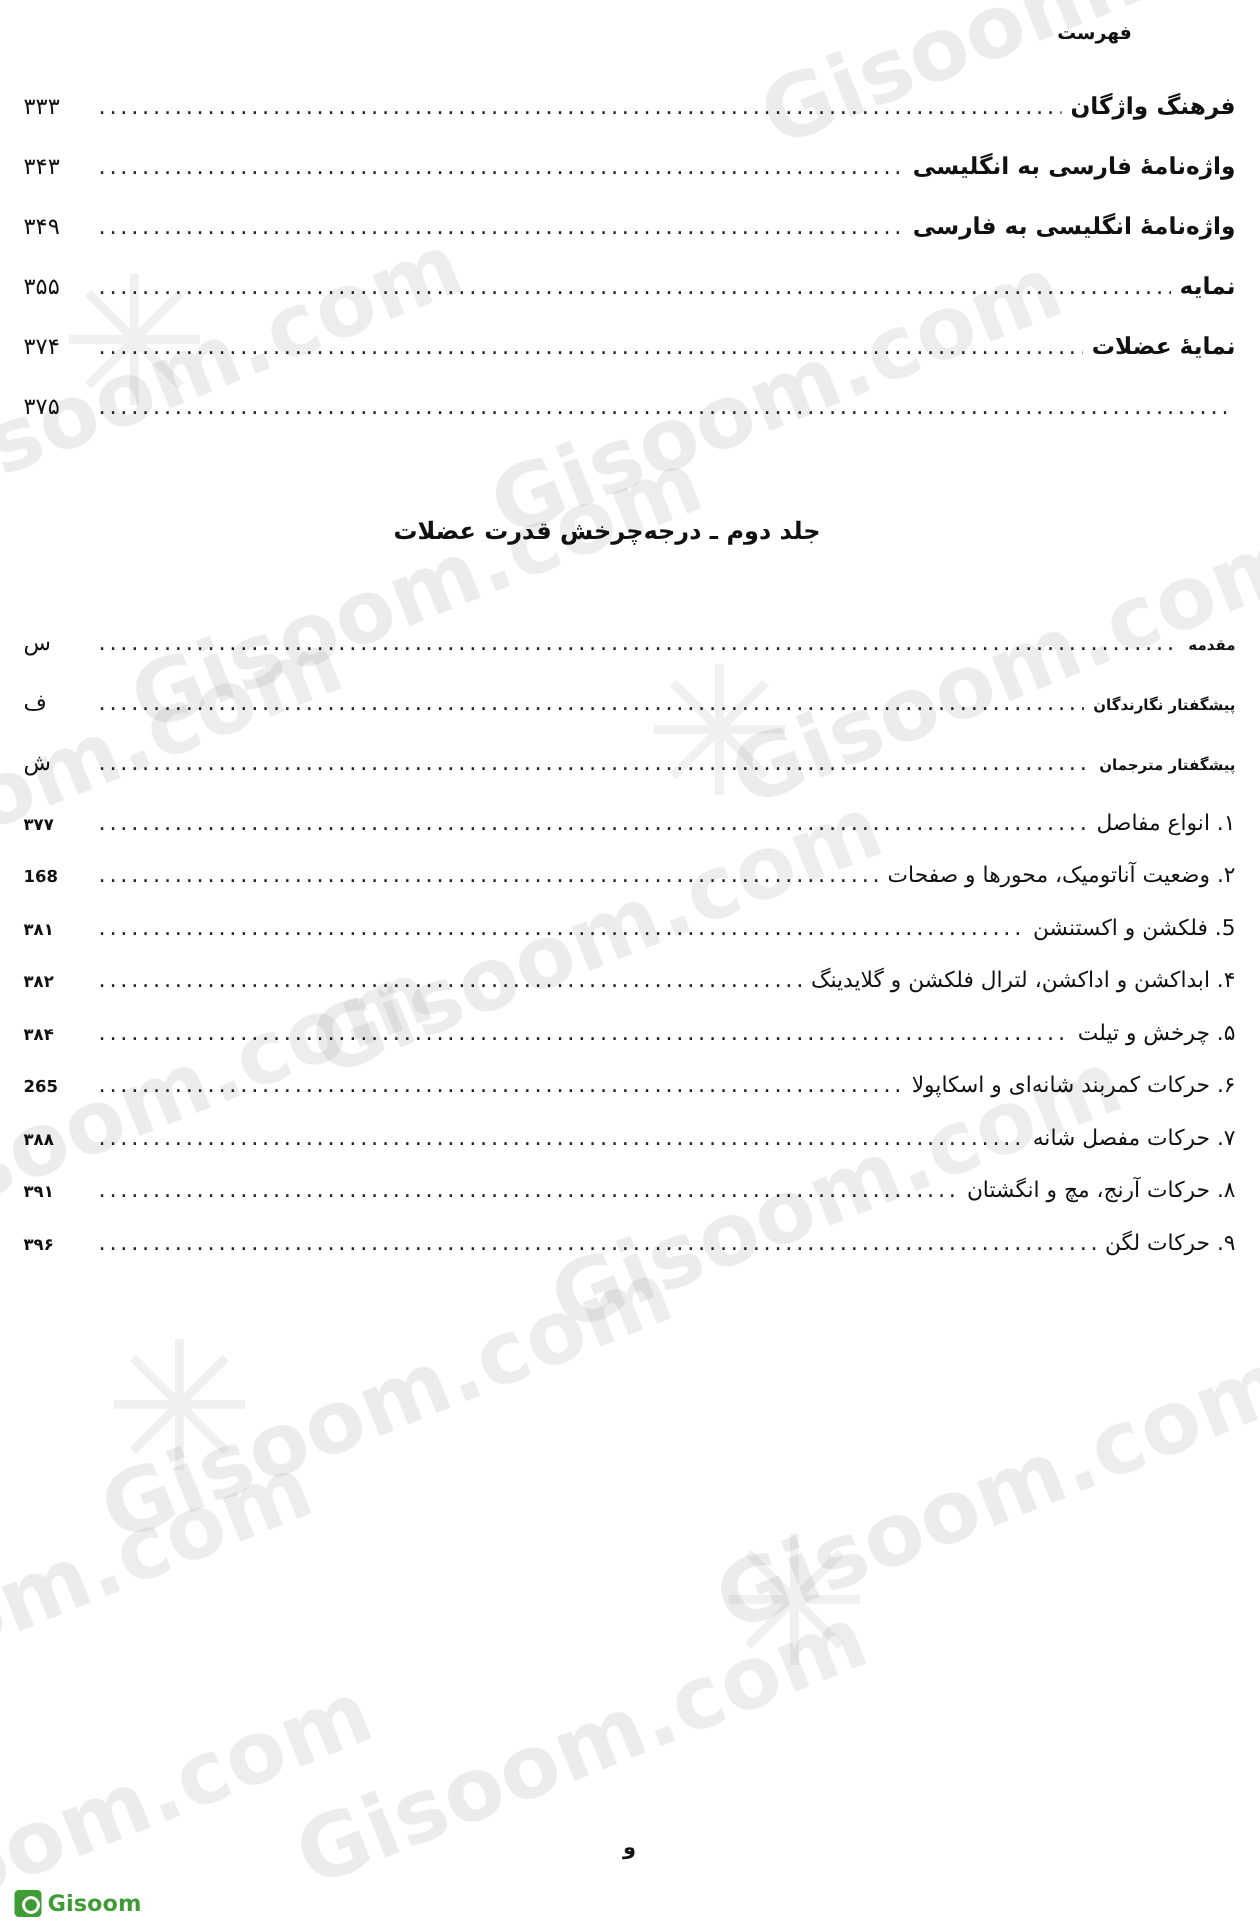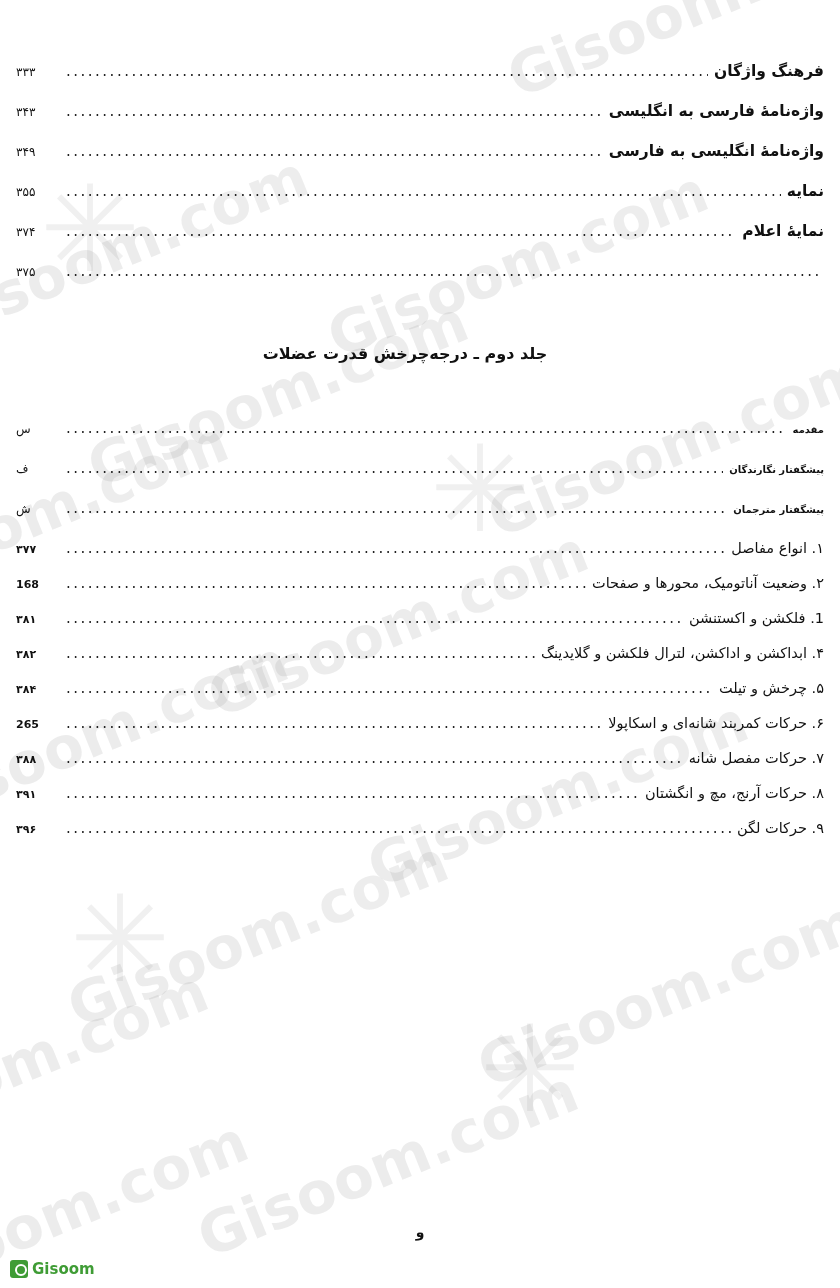--- a/index.html
+++ b/index.html
@@ -92,21 +92,21 @@
     white-space: nowrap;
     font-size: 15px;
     color: #222;
     letter-spacing: 2.5px;
     margin: 0 6px;
     direction: ltr;
     text-align: left;
   }
   .toc-page {
     white-space: nowrap;
-    font-size: 12px;
+    font-size: 15px;
     color: #111;
     min-width: 44px;
     text-align: left;
     direction: ltr;
   }
 
   .group-a .toc-row { margin-bottom: 22px; }
   .group-a .toc-title { font-weight: bold; font-size: 15.5px; }
 
   .volume-head {
@@ -199,20 +199,23 @@
     <div class="wm" style="top:1030px; right:620px; font-size:58px;"><span>Gisoom</span><span class="dot">.com</span></div>
     <div class="wm" style="top:1130px; right:250px; font-size:58px;"><span>Gisoom</span><span class="dot">.com</span></div>
     <div class="wm" style="top:1180px; right:580px; font-size:58px;"><span>Gisoom</span><span class="dot">.com</span></div>
 
     <div class="wm-star" style="top:170px; left:30px;">✳</div>
     <div class="wm-star" style="top:430px; left:420px;">✳</div>
     <div class="wm-star" style="top:880px; left:60px;">✳</div>
     <div class="wm-star" style="top:1010px; left:470px;">✳</div>
   </div>
 
+  <div class="header">
+    <span class="header-inner">فهرست</span>
+  </div>
 
   <div class="content">
 
     <div class="group-a">
       <div class="toc-row">
         <span class="toc-title bold">فرهنگ واژگان</span>
         <span class="toc-dots">..............................................................................................................</span>
         <span class="toc-page">۳۳۳</span>
       </div>
       <div class="toc-row">
@@ -224,21 +227,21 @@
         <span class="toc-title bold">واژه‌نامهٔ انگلیسی به فارسی</span>
         <span class="toc-dots">..............................................................................................................</span>
         <span class="toc-page">۳۴۹</span>
       </div>
       <div class="toc-row">
         <span class="toc-title bold">نمایه</span>
         <span class="toc-dots">..............................................................................................................</span>
         <span class="toc-page">۳۵۵</span>
       </div>
       <div class="toc-row">
-        <span class="toc-title bold">نمایهٔ اعلام</span>
+        <span class="toc-title bold">نمایهٔ عضلات</span>
         <span class="toc-dots">..............................................................................................................</span>
         <span class="toc-page">۳۷۴</span>
       </div>
       <div class="toc-row">
         <span class="toc-dots">..............................................................................................................</span>
         <span class="toc-page">۳۷۵</span>
       </div>
     </div>
 
     <div class="volume-head">جلد دوم ـ درجه‌چرخش قدرت عضلات</div>
@@ -267,21 +270,21 @@
         <span class="toc-title">۱. انواع مفاصل</span>
         <span class="toc-dots">..............................................................................................................</span>
         <span class="toc-page">۳۷۷</span>
       </div>
       <div class="toc-row">
         <span class="toc-title">۲. وضعیت آناتومیک، محورها و صفحات</span>
         <span class="toc-dots">..............................................................................................................</span>
         <span class="toc-page">168</span>
       </div>
       <div class="toc-row">
-        <span class="toc-title">1. فلکشن و اکستنشن</span>
+        <span class="toc-title">5. فلکشن و اکستنشن</span>
         <span class="toc-dots">..............................................................................................................</span>
         <span class="toc-page">۳۸۱</span>
       </div>
       <div class="toc-row">
         <span class="toc-title">۴. ابداکشن و اداکشن، لترال فلکشن و گلایدینگ</span>
         <span class="toc-dots">..............................................................................................................</span>
         <span class="toc-page">۳۸۲</span>
       </div>
       <div class="toc-row">
         <span class="toc-title">۵. چرخش و تیلت</span>

